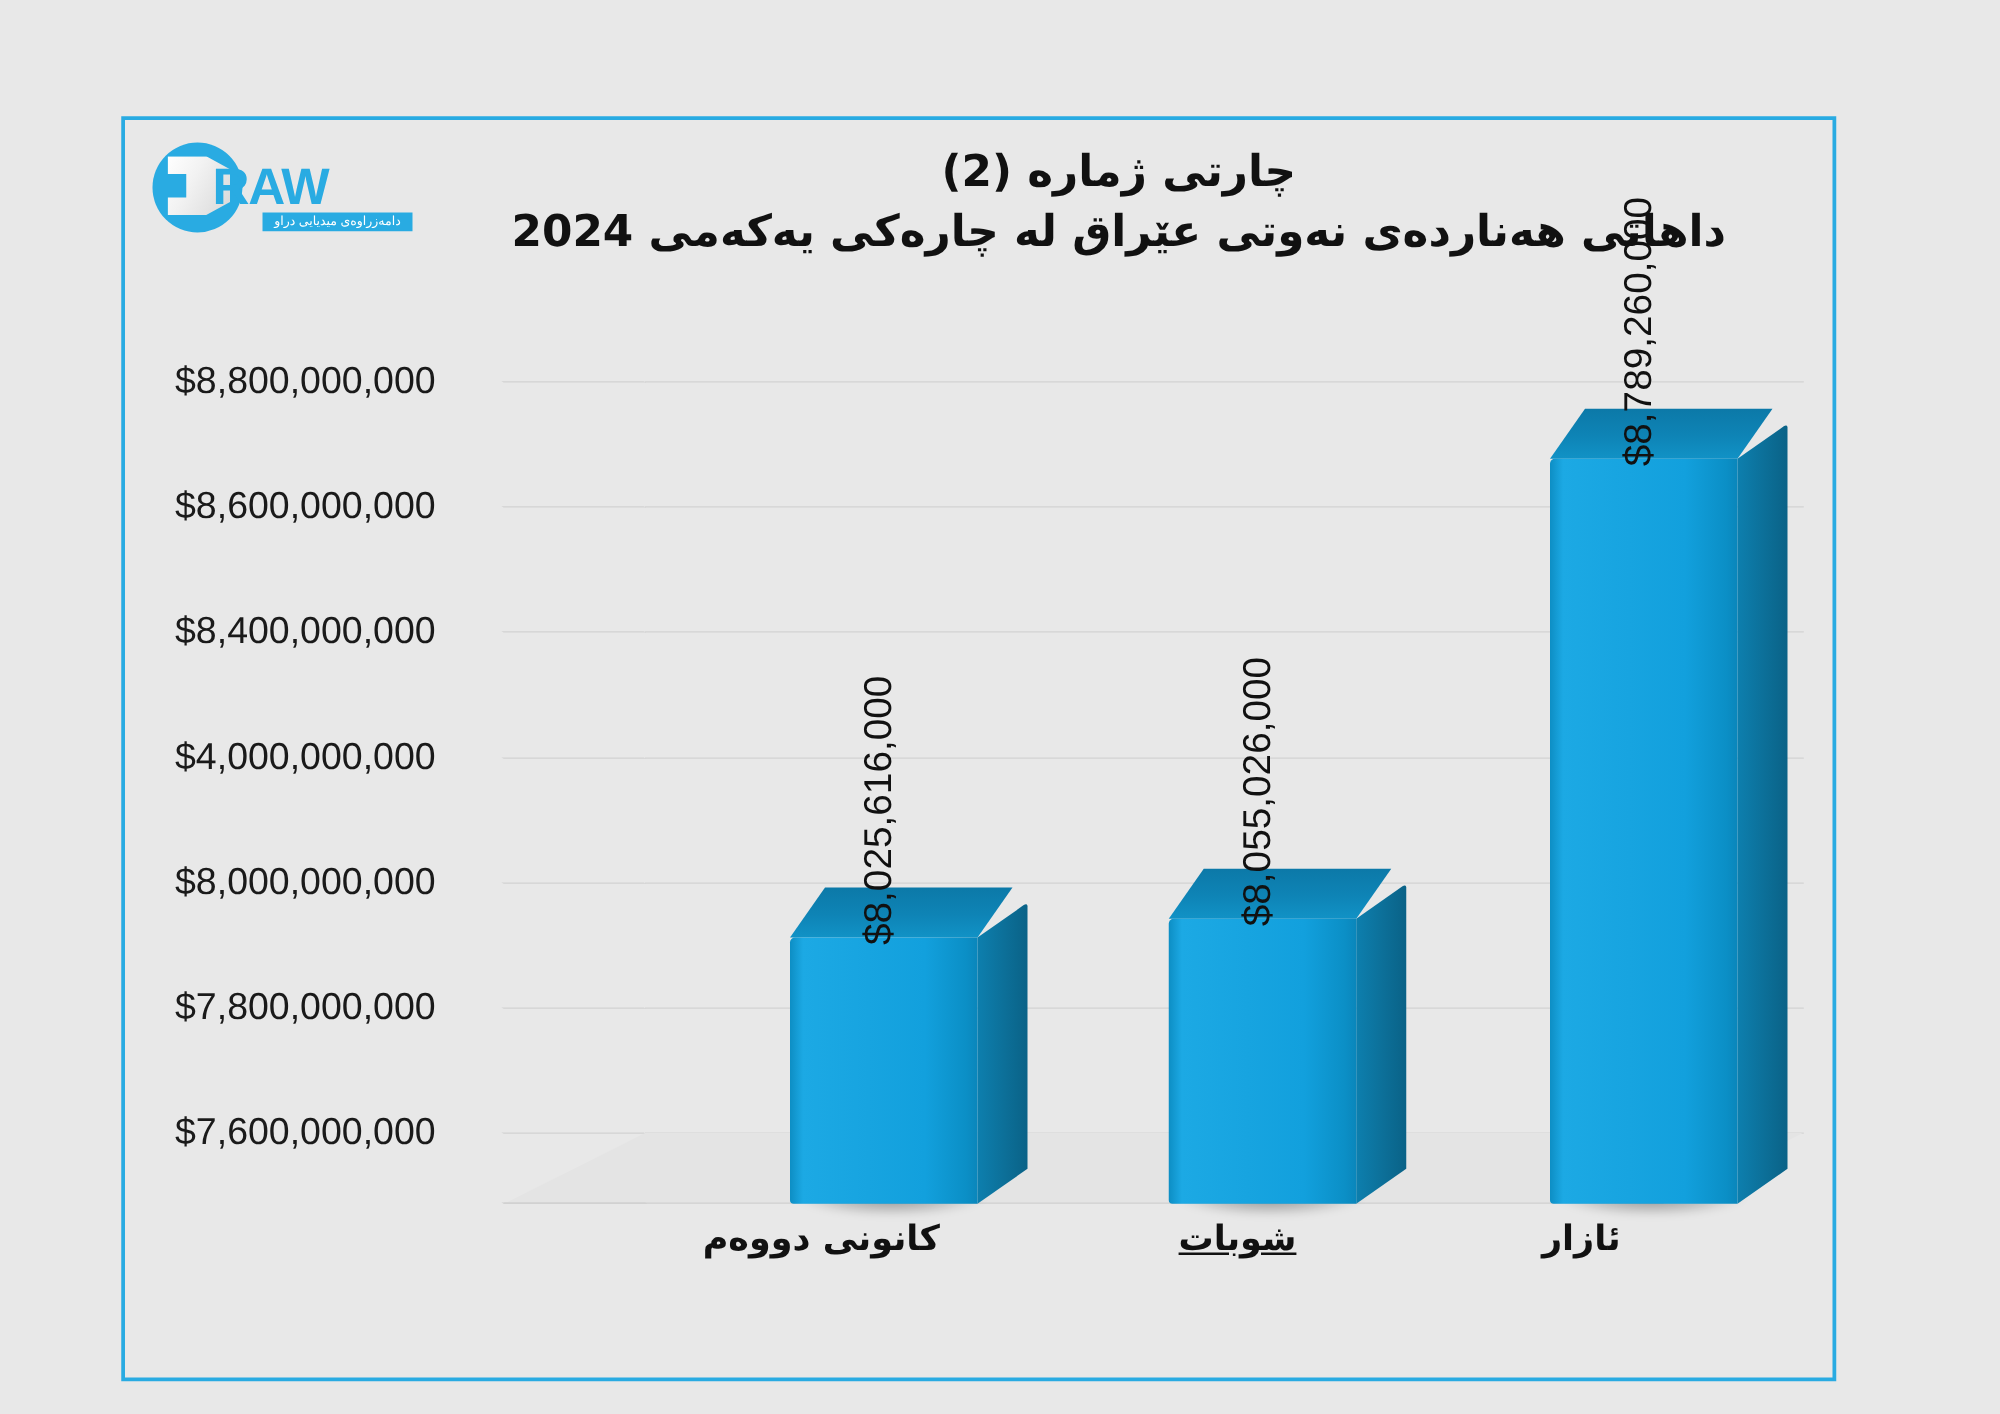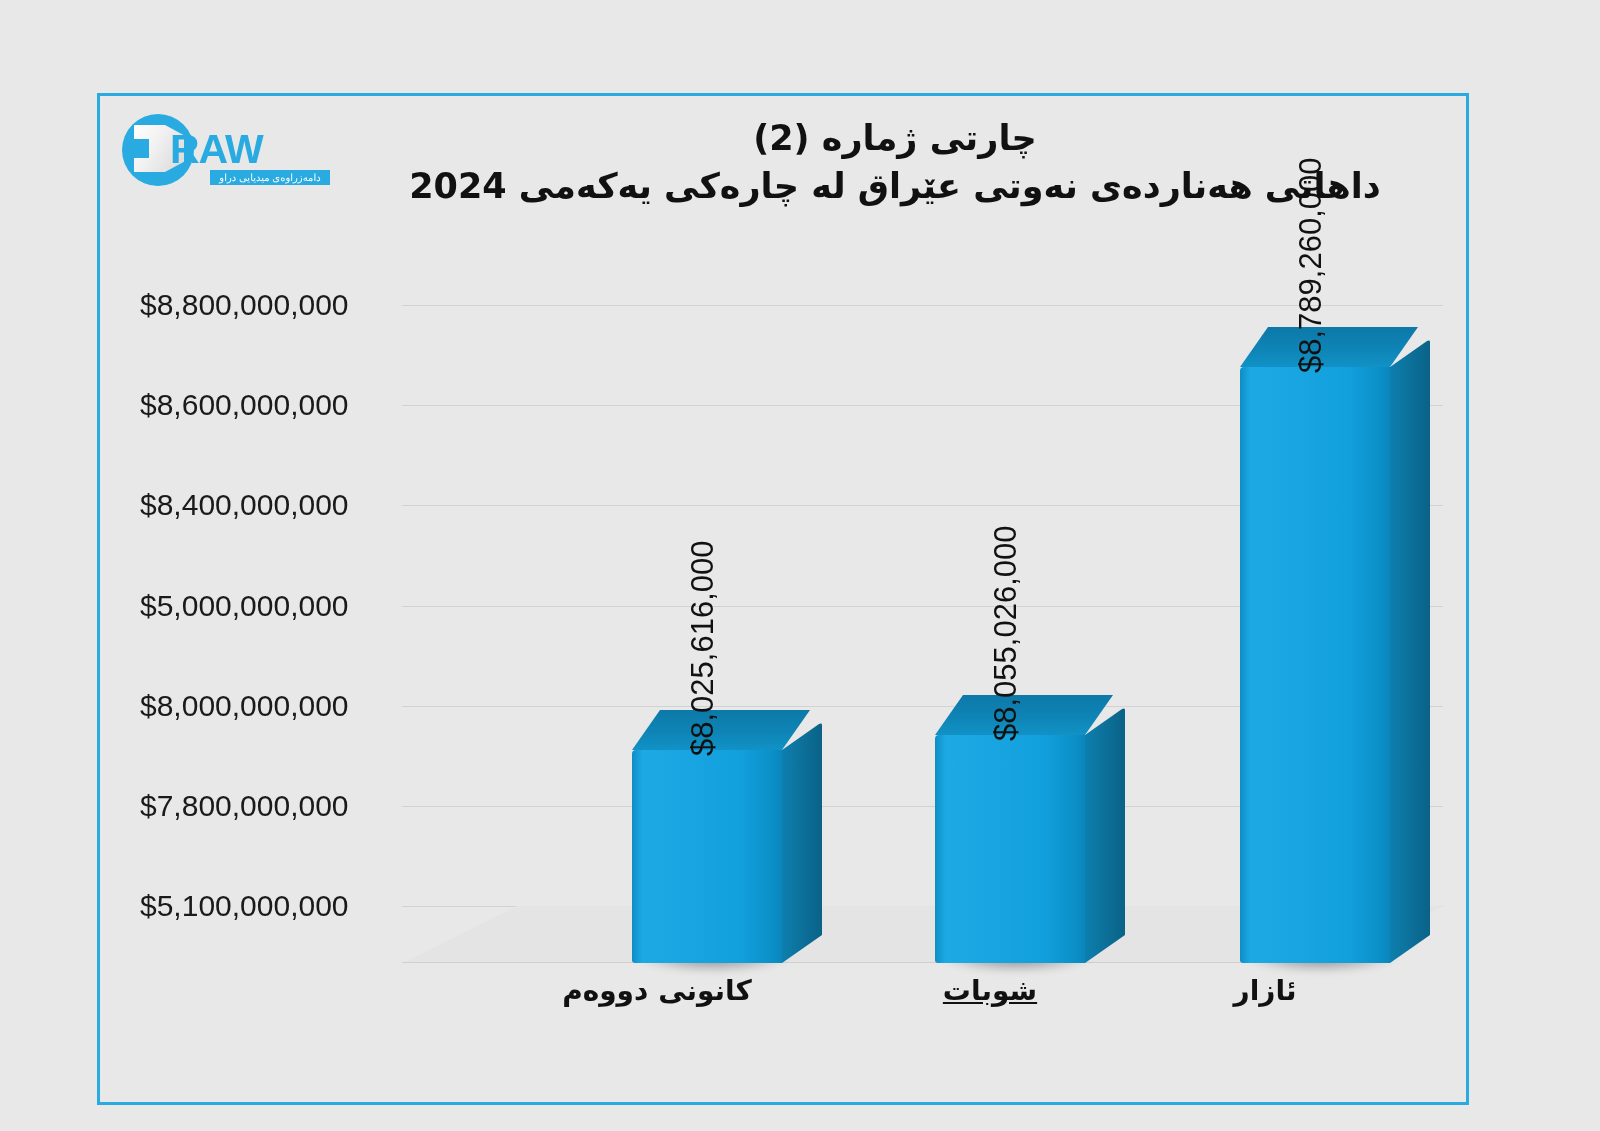--- a/index.html
+++ b/index.html
@@ -296,24 +296,24 @@
           <div class="depth"></div>
           <div class="horiz"></div>
         </div>
       </div>
     <div id="floor">
       <div class="floor-face"></div>
       <div class="floor-edge-left"></div>
       <div class="floor-edge-bottom"></div>
     </div>
     <div id="yticks">
-        <div class="ytick" style="top: 660px;">$5,100,000,000</div>
+        <div class="ytick" style="top: 660px;">$7,600,000,000</div>
         <div class="ytick" style="top: 559.833px;">$7,800,000,000</div>
         <div class="ytick" style="top: 459.667px;">$8,000,000,000</div>
-        <div class="ytick" style="top: 359.5px;">$5,000,000,000</div>
+        <div class="ytick" style="top: 359.5px;">$4,000,000,000</div>
         <div class="ytick" style="top: 259.333px;">$8,400,000,000</div>
         <div class="ytick" style="top: 159.167px;">$8,600,000,000</div>
         <div class="ytick" style="top: 59px;">$8,800,000,000</div>
       </div>
     <div id="bars">
         <div class="bar3d" style="left: 532px; width: 150px; height: 213.163px; bottom: 43px;">
           <div class="bar-shadow"></div>
           <div class="bar-side"></div>
           <div class="bar-top"></div>
           <div class="bar-front"></div>

